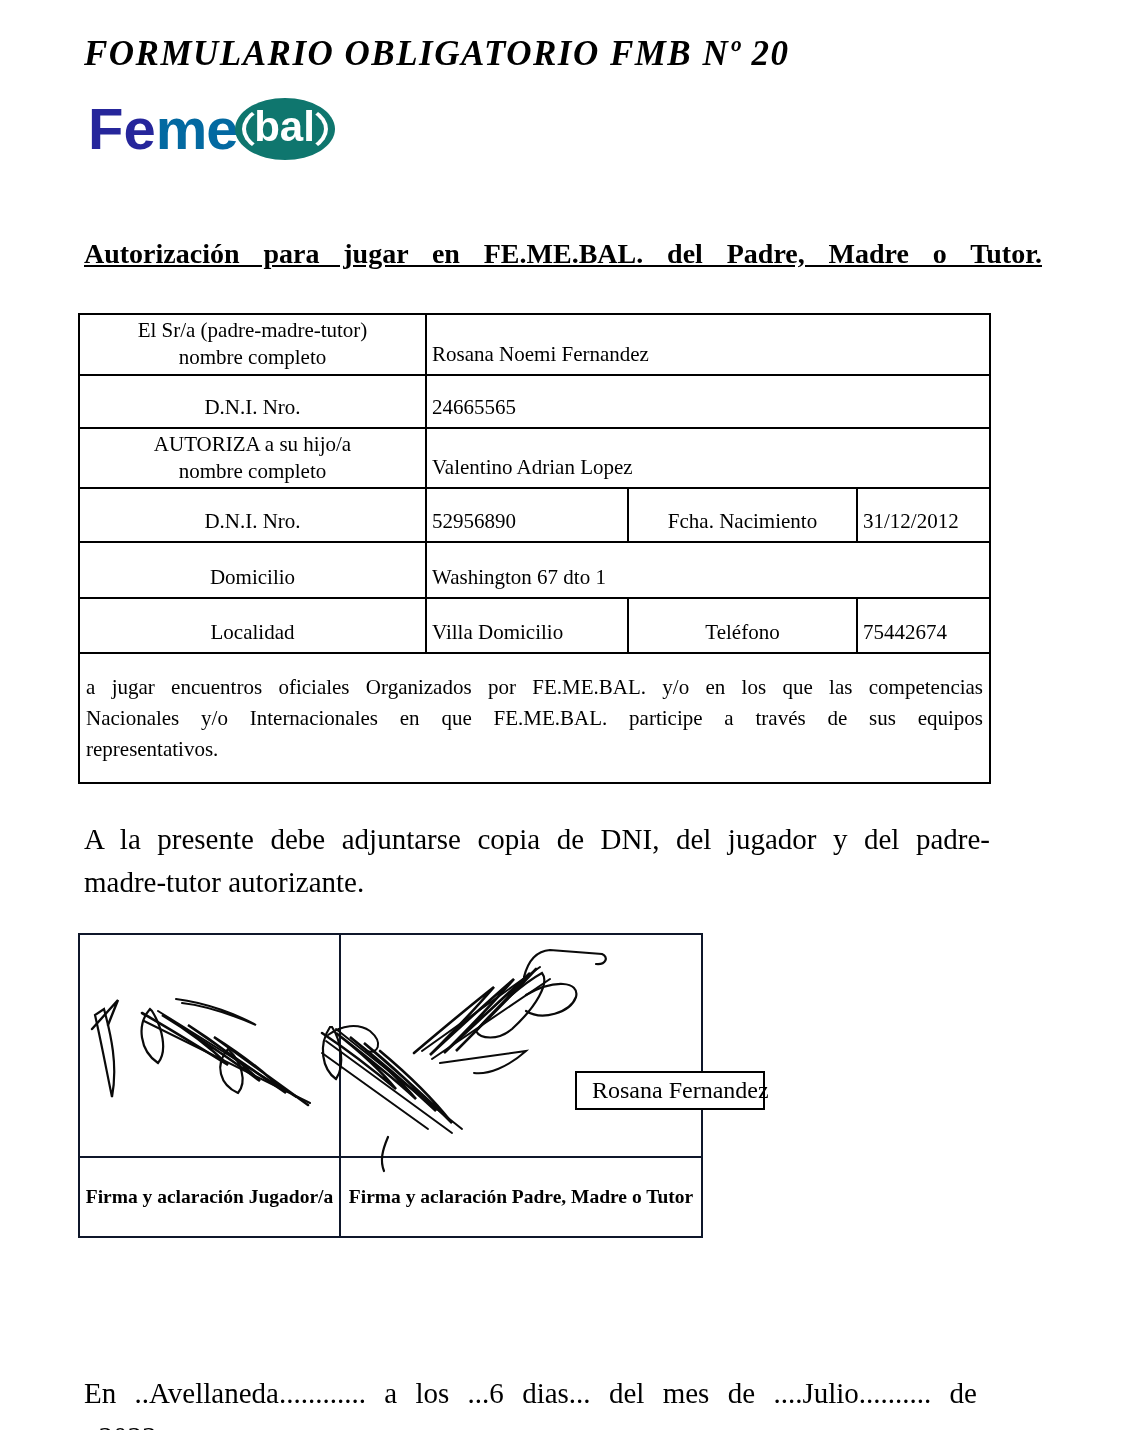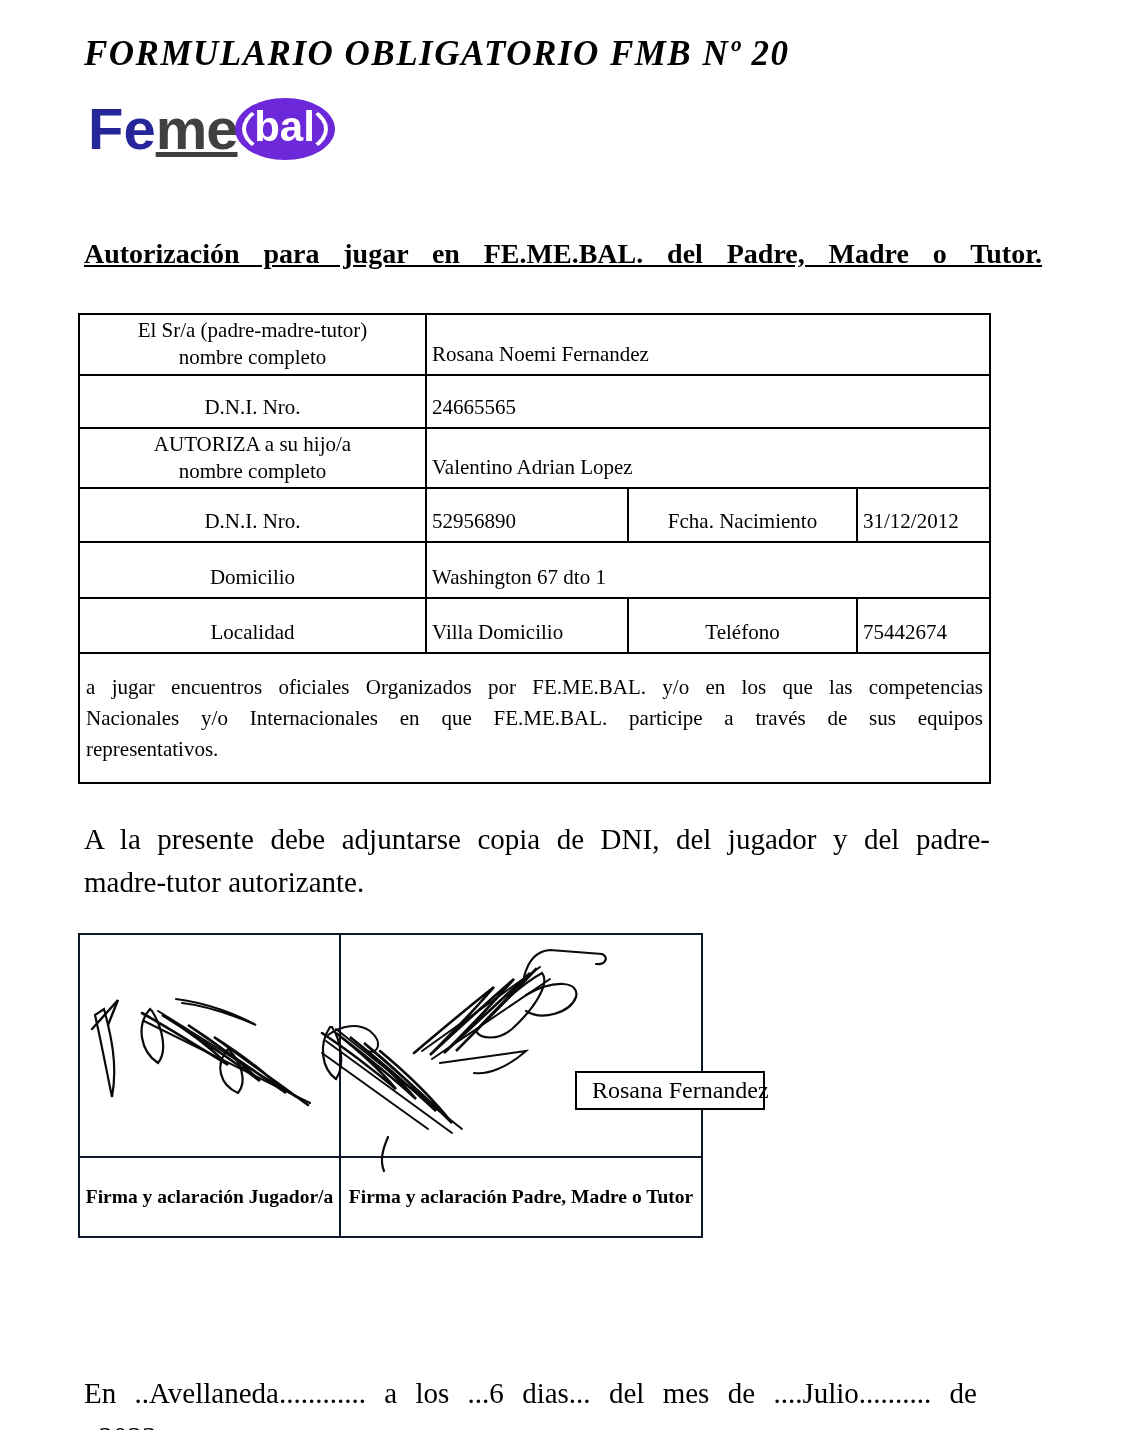--- a/index.html
+++ b/index.html
@@ -86,22 +86,22 @@
   .footer .l1 { display:block; text-align:justify; text-align-last:justify; white-space:nowrap;margin-top:43px; }
   .footer .l2 { display:block; }
 </style>
 </head>
 <body>
 
 <div class="title">FORMULARIO OBLIGATORIO FMB Nº 20</div>
 
 <div class="logo">
   <span class="fe" style="color: rgb(38, 38, 155);">Fe</span>
-    <span class="me" style="color: #404040; text-decoration: underline;">me</span>
-    <span class="ball" style="background: #6d28d9;">
+    <span class="me" style="color: #0369a1;">me</span>
+    <span class="ball" style="background: #0f766e;">
       <span>bal</span>
     </span>
 </div>
 
 <div class="heading">Autorización para jugar en FE.ME.BAL. del Padre, Madre o Tutor.</div>
 
 <table class="form">
   <colgroup>
       <col style="width:347px">
       <col style="width:202px">

